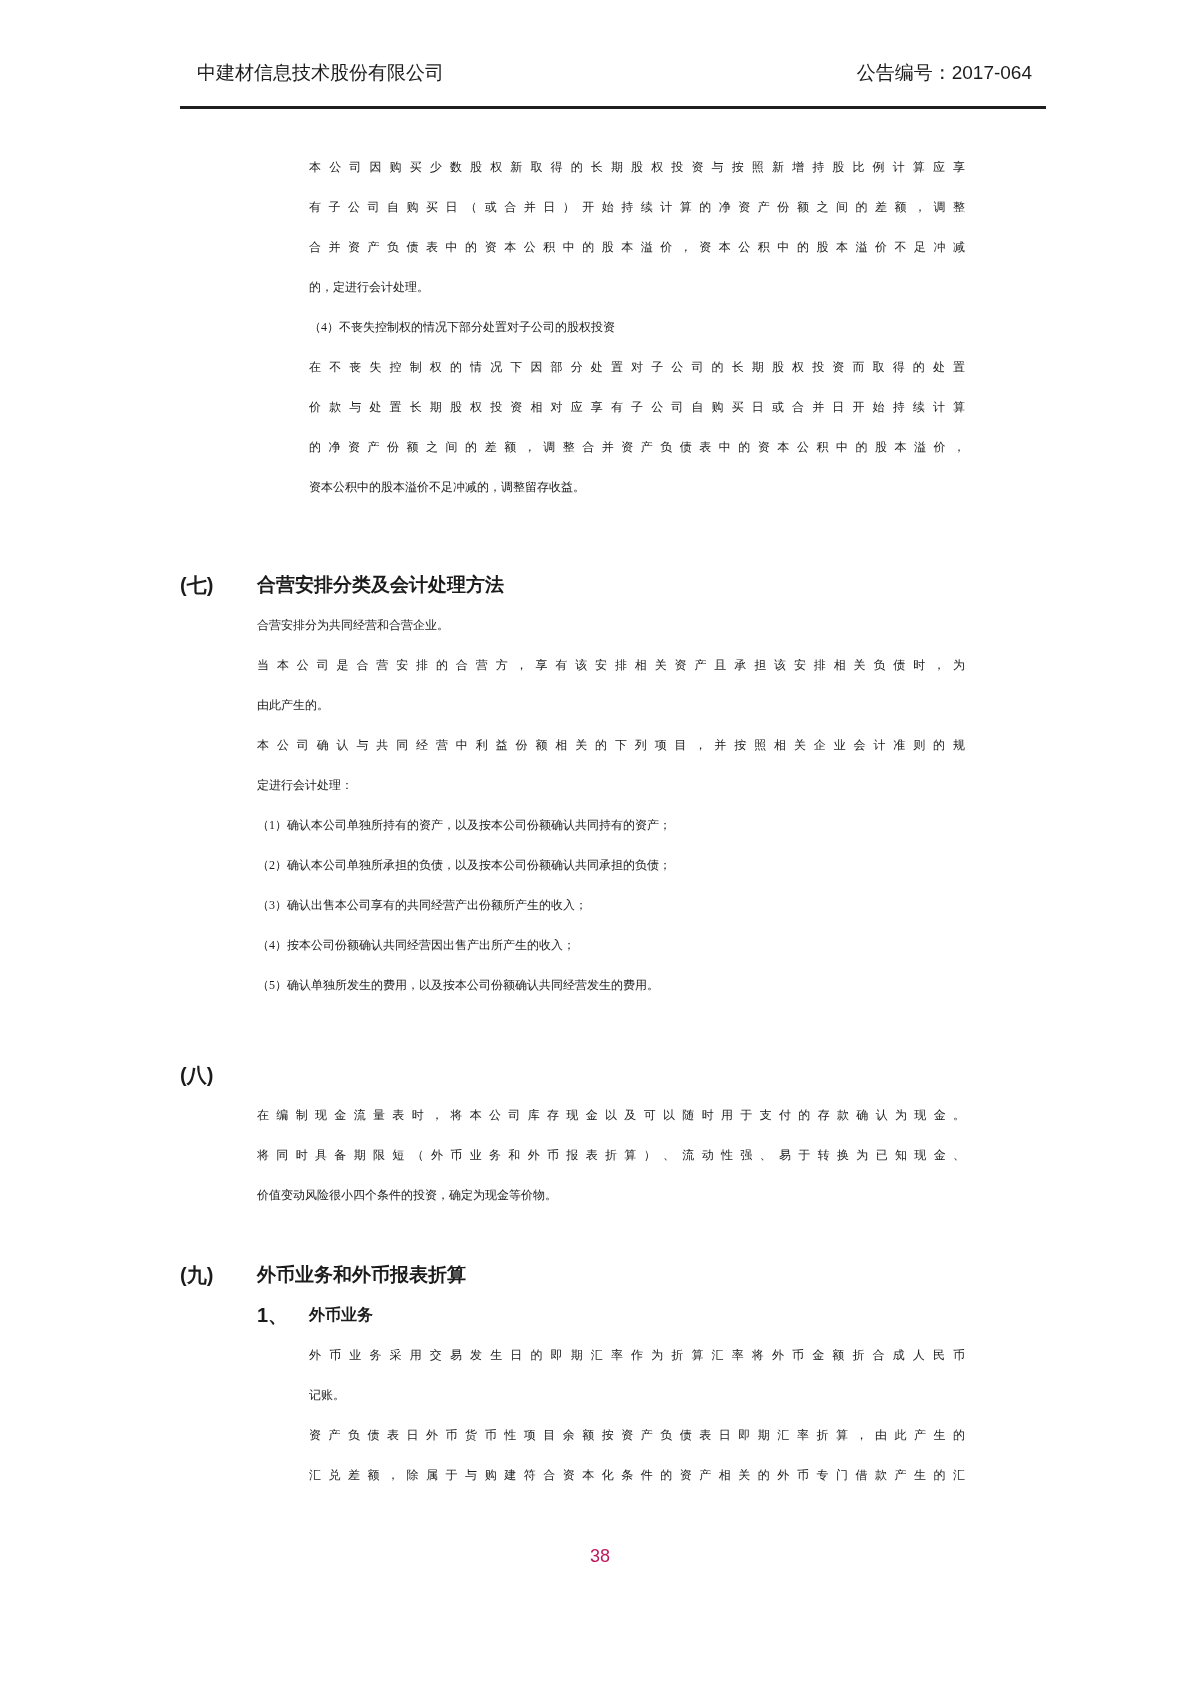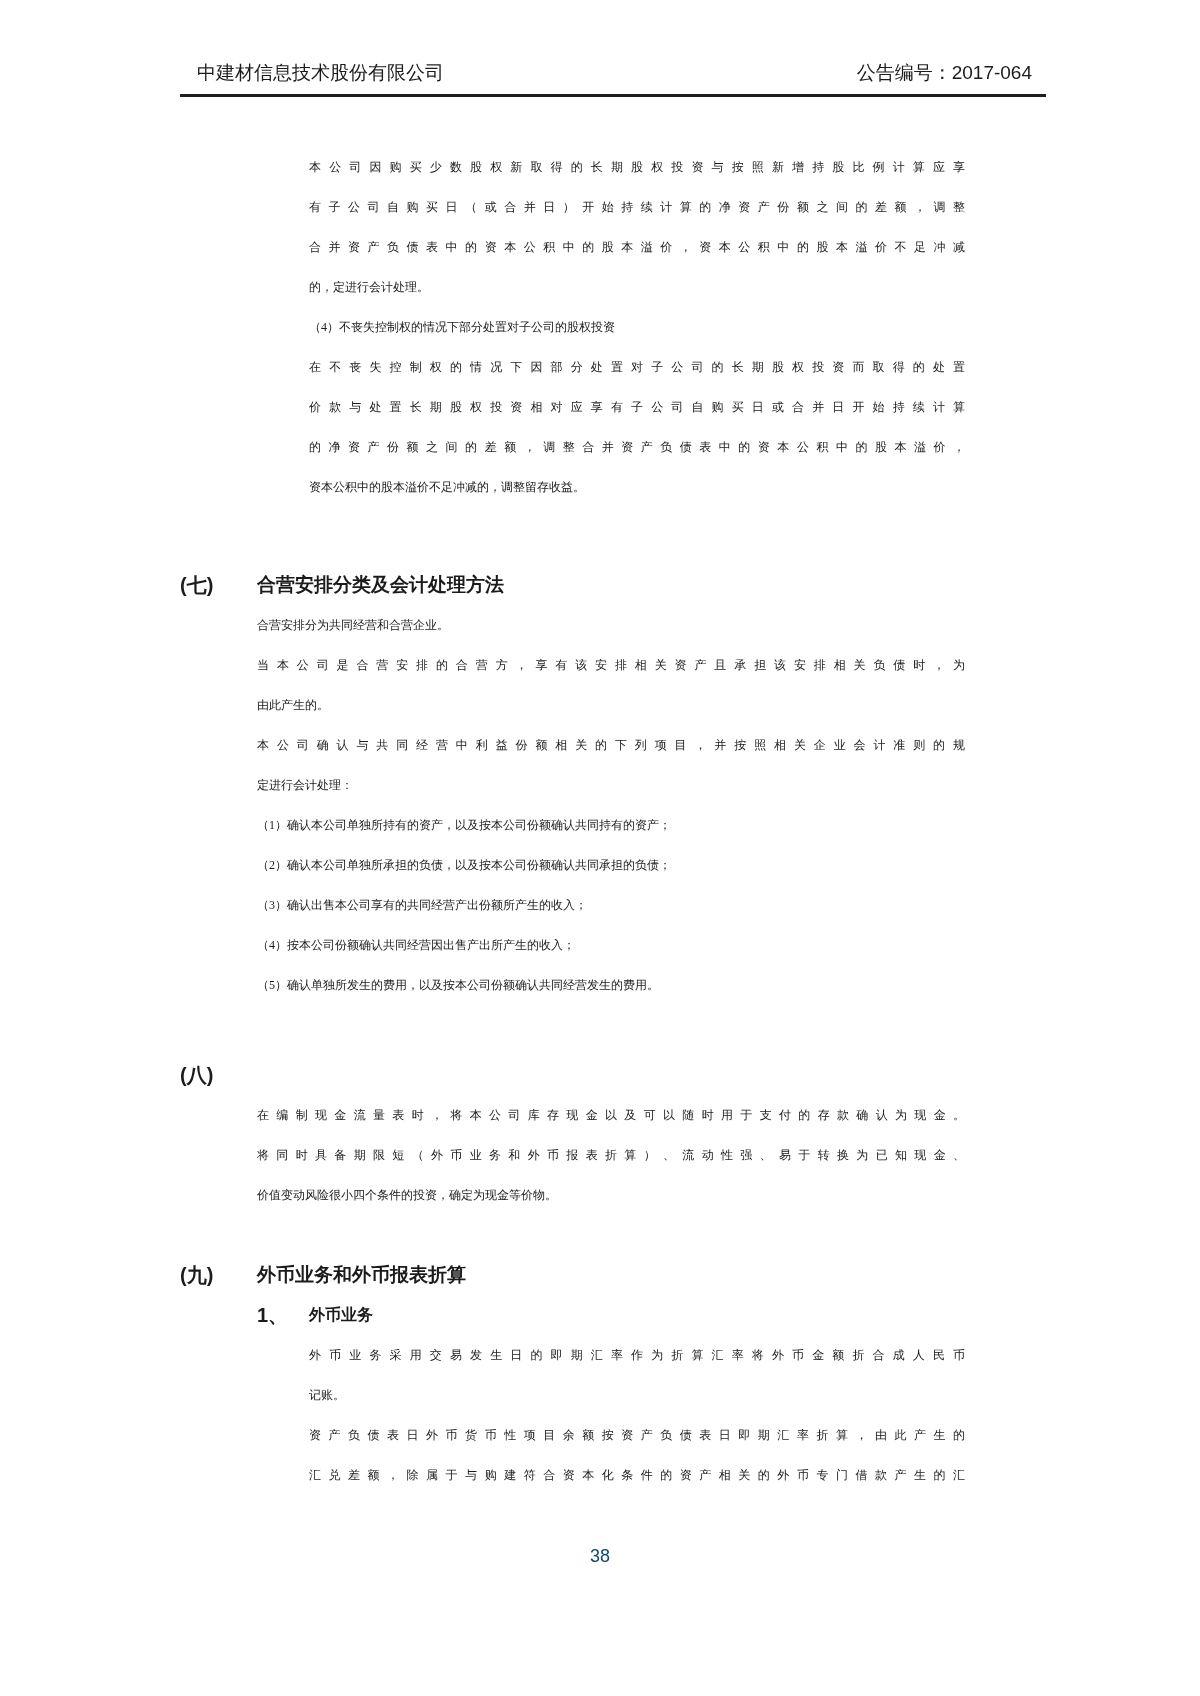--- a/index.html
+++ b/index.html
@@ -16,21 +16,21 @@
     font-family: "Liberation Serif", "DejaVu Serif", serif;
     overflow: hidden;
   }
   
   .header {
     position: absolute;
     top: 60px;
     left: 180px;
     right: 154px;
     border-bottom: 3px solid #1f1f1f;
-    padding-bottom: 8px;
+    padding-bottom: 20px;
   }
   .header-inner {
     display: flex;
     justify-content: space-between;
     align-items: flex-end;
     padding-left: 17px;
     padding-right: 14px;
     font-family: "Liberation Sans", "DejaVu Sans", sans-serif;
     font-size: 19px;
     line-height: 26px;
@@ -79,21 +79,21 @@
   .mt-s9 { margin-top: 40px; }
   
   .footer {
     position: absolute;
     top: 1546px;
     left: 0;
     width: 100%;
     text-align: center;
     font-family: "Liberation Sans", "DejaVu Sans", sans-serif;
     font-size: 18px;
-    color: #0c4a6e;
+    color: #be185d;
   }
 </style>
 </head>
 <body>
 
 <div class="page">
 
   <div class="header">
     <div class="header-inner">
       <span>中建材信息技术股份有限公司</span>

